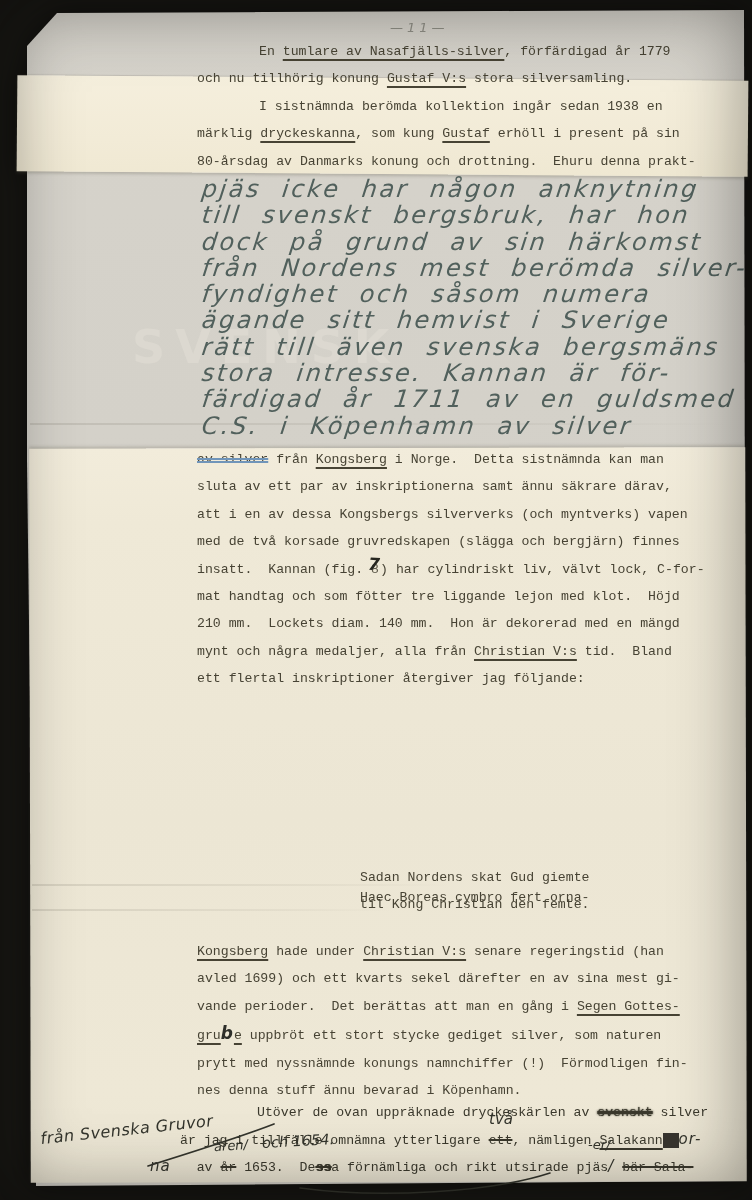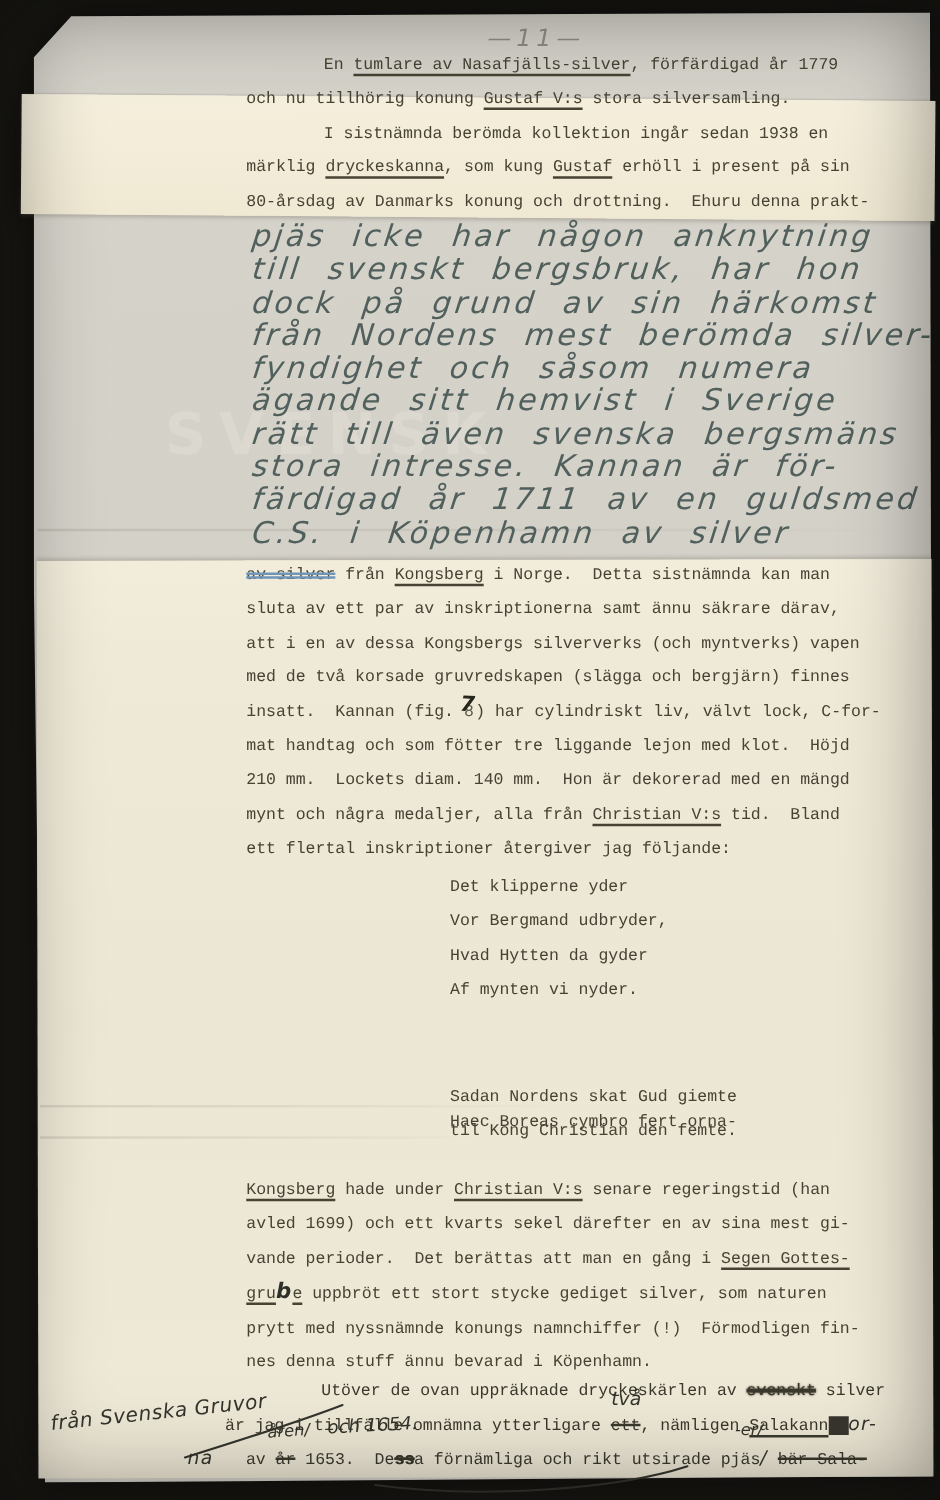--- a/index.html
+++ b/index.html
@@ -40,21 +40,21 @@
   .hw-inline{font-family:"DejaVu Sans",sans-serif;font-style:italic;font-size:15px;letter-spacing:1px;
         color:var(--hand-ink-small,#33342c);text-decoration:none;}
   .hw-b{font-size:17px;font-weight:bold;color:#2e2f2a;}
   .fig{position:relative;display:inline-block;width:9px;}
   .fig .fig-base{opacity:0.85;}
   .fig .fig-over{position:absolute;left:-3px;top:-5px;font-family:"DejaVu Sans",sans-serif;font-style:italic;
         font-weight:bold;font-size:17px;color:#26261f;transform:rotate(3deg);}
   .gap{display:inline-block;}
   .annot{position:absolute;z-index:6;font-family:"DejaVu Sans",sans-serif;font-style:italic;
         color:var(--hand-ink-small,#33342c);white-space:pre;}
-  .page-number{left:390px;top:20px;font-size:19px;letter-spacing:4px;color:var(--pencil-gray,#8f8e85);}
+  .page-number{left:390px;top:20px;font-size:13px;letter-spacing:4px;color:var(--pencil-gray,#8f8e85);}
   .margin-note{left:40px;top:1120px;font-size:16px;transform:rotate(-6deg);letter-spacing:0.5px;}
   .annot-two{left:489px;top:1110px;font-size:15px;}
   .annot-aren{left:214px;top:1138px;font-size:13px;transform:rotate(-4deg);}
   .annot-och{left:262px;top:1133px;font-size:14.5px;transform:rotate(-3deg);}
   .annot-er{left:588px;top:1137px;font-size:13px;}
   .ink-overlay{position:absolute;inset:0;z-index:6;pointer-events:none;}
 </style>
 </head>
 <body>
 
@@ -68,21 +68,20 @@
     <div class="crease" style="left:32px;top:884px;width:420px;"></div>
     <div class="crease" style="left:32px;top:909px;width:360px;"></div>
   </div>
 
   <div class="watermark">SVENSK</div>
 
   <div class="text-layer" id="text-layer">
       <div class="block typed" style="left: 197px; top: 38px;"><div class="line" style="padding-left: 62px;"><span class="t-n">En </span><span class="t-u">tumlare av Nasafjälls-silver</span><span class="t-n">, förfärdigad år 1779</span></div><div class="line"><span class="t-n">och nu tillhörig konung </span><span class="t-u">Gustaf V:s</span><span class="t-n"> stora silversamling.</span></div><div class="line" style="padding-left: 62px;"><span class="t-n">I sistnämnda berömda kollektion ingår sedan 1938 en</span></div><div class="line"><span class="t-n">märklig </span><span class="t-u">dryckeskanna</span><span class="t-n">, som kung </span><span class="t-u">Gustaf</span><span class="t-n"> erhöll i present på sin</span></div><div class="line"><span class="t-n">80-årsdag av Danmarks konung och drottning.  Ehuru denna prakt-</span></div></div>
       <div class="block handw" style="left: 202px; top: 176px;"><div class="line"><span class="t-n">pjäs icke har någon anknytning</span></div><div class="line"><span class="t-n">till svenskt bergsbruk, har hon</span></div><div class="line"><span class="t-n">dock på grund av sin härkomst</span></div><div class="line"><span class="t-n">från Nordens mest berömda silver-</span></div><div class="line"><span class="t-n">fyndighet och såsom numera</span></div><div class="line"><span class="t-n">ägande sitt hemvist i Sverige</span></div><div class="line"><span class="t-n">rätt till även svenska bergsmäns</span></div><div class="line"><span class="t-n">stora intresse. Kannan är för-</span></div><div class="line"><span class="t-n">färdigad år 1711 av en guldsmed</span></div><div class="line"><span class="t-n">C.S. i Köpenhamn av silver</span></div></div>
       <div class="block typed" style="left: 197px; top: 446px;"><div class="line"><span class="t-sb">av silver</span><span class="t-n"> från </span><span class="t-u">Kongsberg</span><span class="t-n"> i Norge.  Detta sistnämnda kan man</span></div><div class="line"><span class="t-n">sluta av ett par av inskriptionerna samt ännu säkrare därav,</span></div><div class="line"><span class="t-n">att i en av dessa Kongsbergs silververks (och myntverks) vapen</span></div><div class="line"><span class="t-n">med de två korsade gruvredskapen (slägga och bergjärn) finnes</span></div><div class="line"><span class="t-n">insatt.  Kannan (fig. </span><span class="fig"><span class="fig-base">8</span><span class="fig-over">7</span></span><span class="t-n">) har cylindriskt liv, välvt lock, C-for-</span></div><div class="line"><span class="t-n">mat handtag och som fötter tre liggande lejon med klot.  Höjd</span></div><div class="line"><span class="t-n">210 mm.  Lockets diam. 140 mm.  Hon är dekorerad med en mängd</span></div><div class="line"><span class="t-n">mynt och några medaljer, alla från </span><span class="t-u">Christian V:s</span><span class="t-n"> tid.  Bland</span></div><div class="line"><span class="t-n">ett flertal inskriptioner återgiver jag följande:</span></div></div>
-      <div class="block typed" style="left: 360px; top: 696px;"><div class="line"><span class="t-n">Det klipperne yder</span></div><div class="line"><span class="t-n">Vor Bergmand udbryder,</span></div><div class="line"><span class="t-n">Hvad Hytten da gyder</span></div><div class="line"><span class="t-n">Af mynten vi nyder.</span></div></div>
       <div class="block typed" style="left: 360px; top: 864px;"><div class="line"><span class="t-n">Sadan Nordens skat Gud giemte</span></div><div class="line"><span class="t-n">til Kong Christian den femte.</span></div></div>
       <div class="block typed" style="left: 360px; top: 884px;"><div class="line"><span class="t-n">Haec Boreas cymbro fert orna-</span></div></div>
       <div class="block typed" style="left: 197px; top: 938px;"><div class="line"><span class="t-u">Kongsberg</span><span class="t-n"> hade under </span><span class="t-u">Christian V:s</span><span class="t-n"> senare regeringstid (han</span></div><div class="line"><span class="t-n">avled 1699) och ett kvarts sekel därefter en av sina mest gi-</span></div><div class="line"><span class="t-n">vande perioder.  Det berättas att man en gång i </span><span class="t-u">Segen Gottes-</span></div><div class="line"><span class="t-u">gru</span><span class="t-u hw-inline hw-b">b</span><span class="t-u">e</span><span class="t-n"> uppbröt ett stort stycke gediget silver, som naturen</span></div><div class="line"><span class="t-n">prytt med nyssnämnde konungs namnchiffer (!)  Förmodligen fin-</span></div><div class="line"><span class="t-n">nes denna stuff ännu bevarad i Köpenhamn.</span></div></div>
       <div class="block typed typed-dark" style="left: 197px; top: 1099px;"><div class="line" style="padding-left: 60px;"><span class="t-n">Utöver de ovan uppräknade dryckeskärlen av </span><span class="t-sh">svenskt</span><span class="t-n"> silver</span></div></div>
       <div class="block typed typed-dark" style="left: 180px; top: 1126px;"><div class="line"><span class="t-n">är jag i tillfälle omnämna ytterligare </span><span class="t-s">ett</span><span class="t-n">, nämligen </span><span class="t-u">Salakann</span><span class="t-blob">an</span><span class="hw-inline">or-</span></div></div>
       <div class="block typed typed-dark" style="left: 150px; top: 1153px;"><div class="line"><span class="hw-inline">na</span><span class="gap" style="width: 26px;"></span><span class="t-n">av </span><span class="t-s">år</span><span class="t-n"> 1653.  De</span><span class="t-ot">ss</span><span class="t-n">a förnämliga och rikt utsirade pjäs</span><span class="hw-inline">/</span><span class="t-n"> </span><span class="t-s">bär Sala-</span></div></div>
     </div>
 
   <span class="annot page-number">—11—</span>
   <span class="annot margin-note">från Svenska Gruvor</span>

